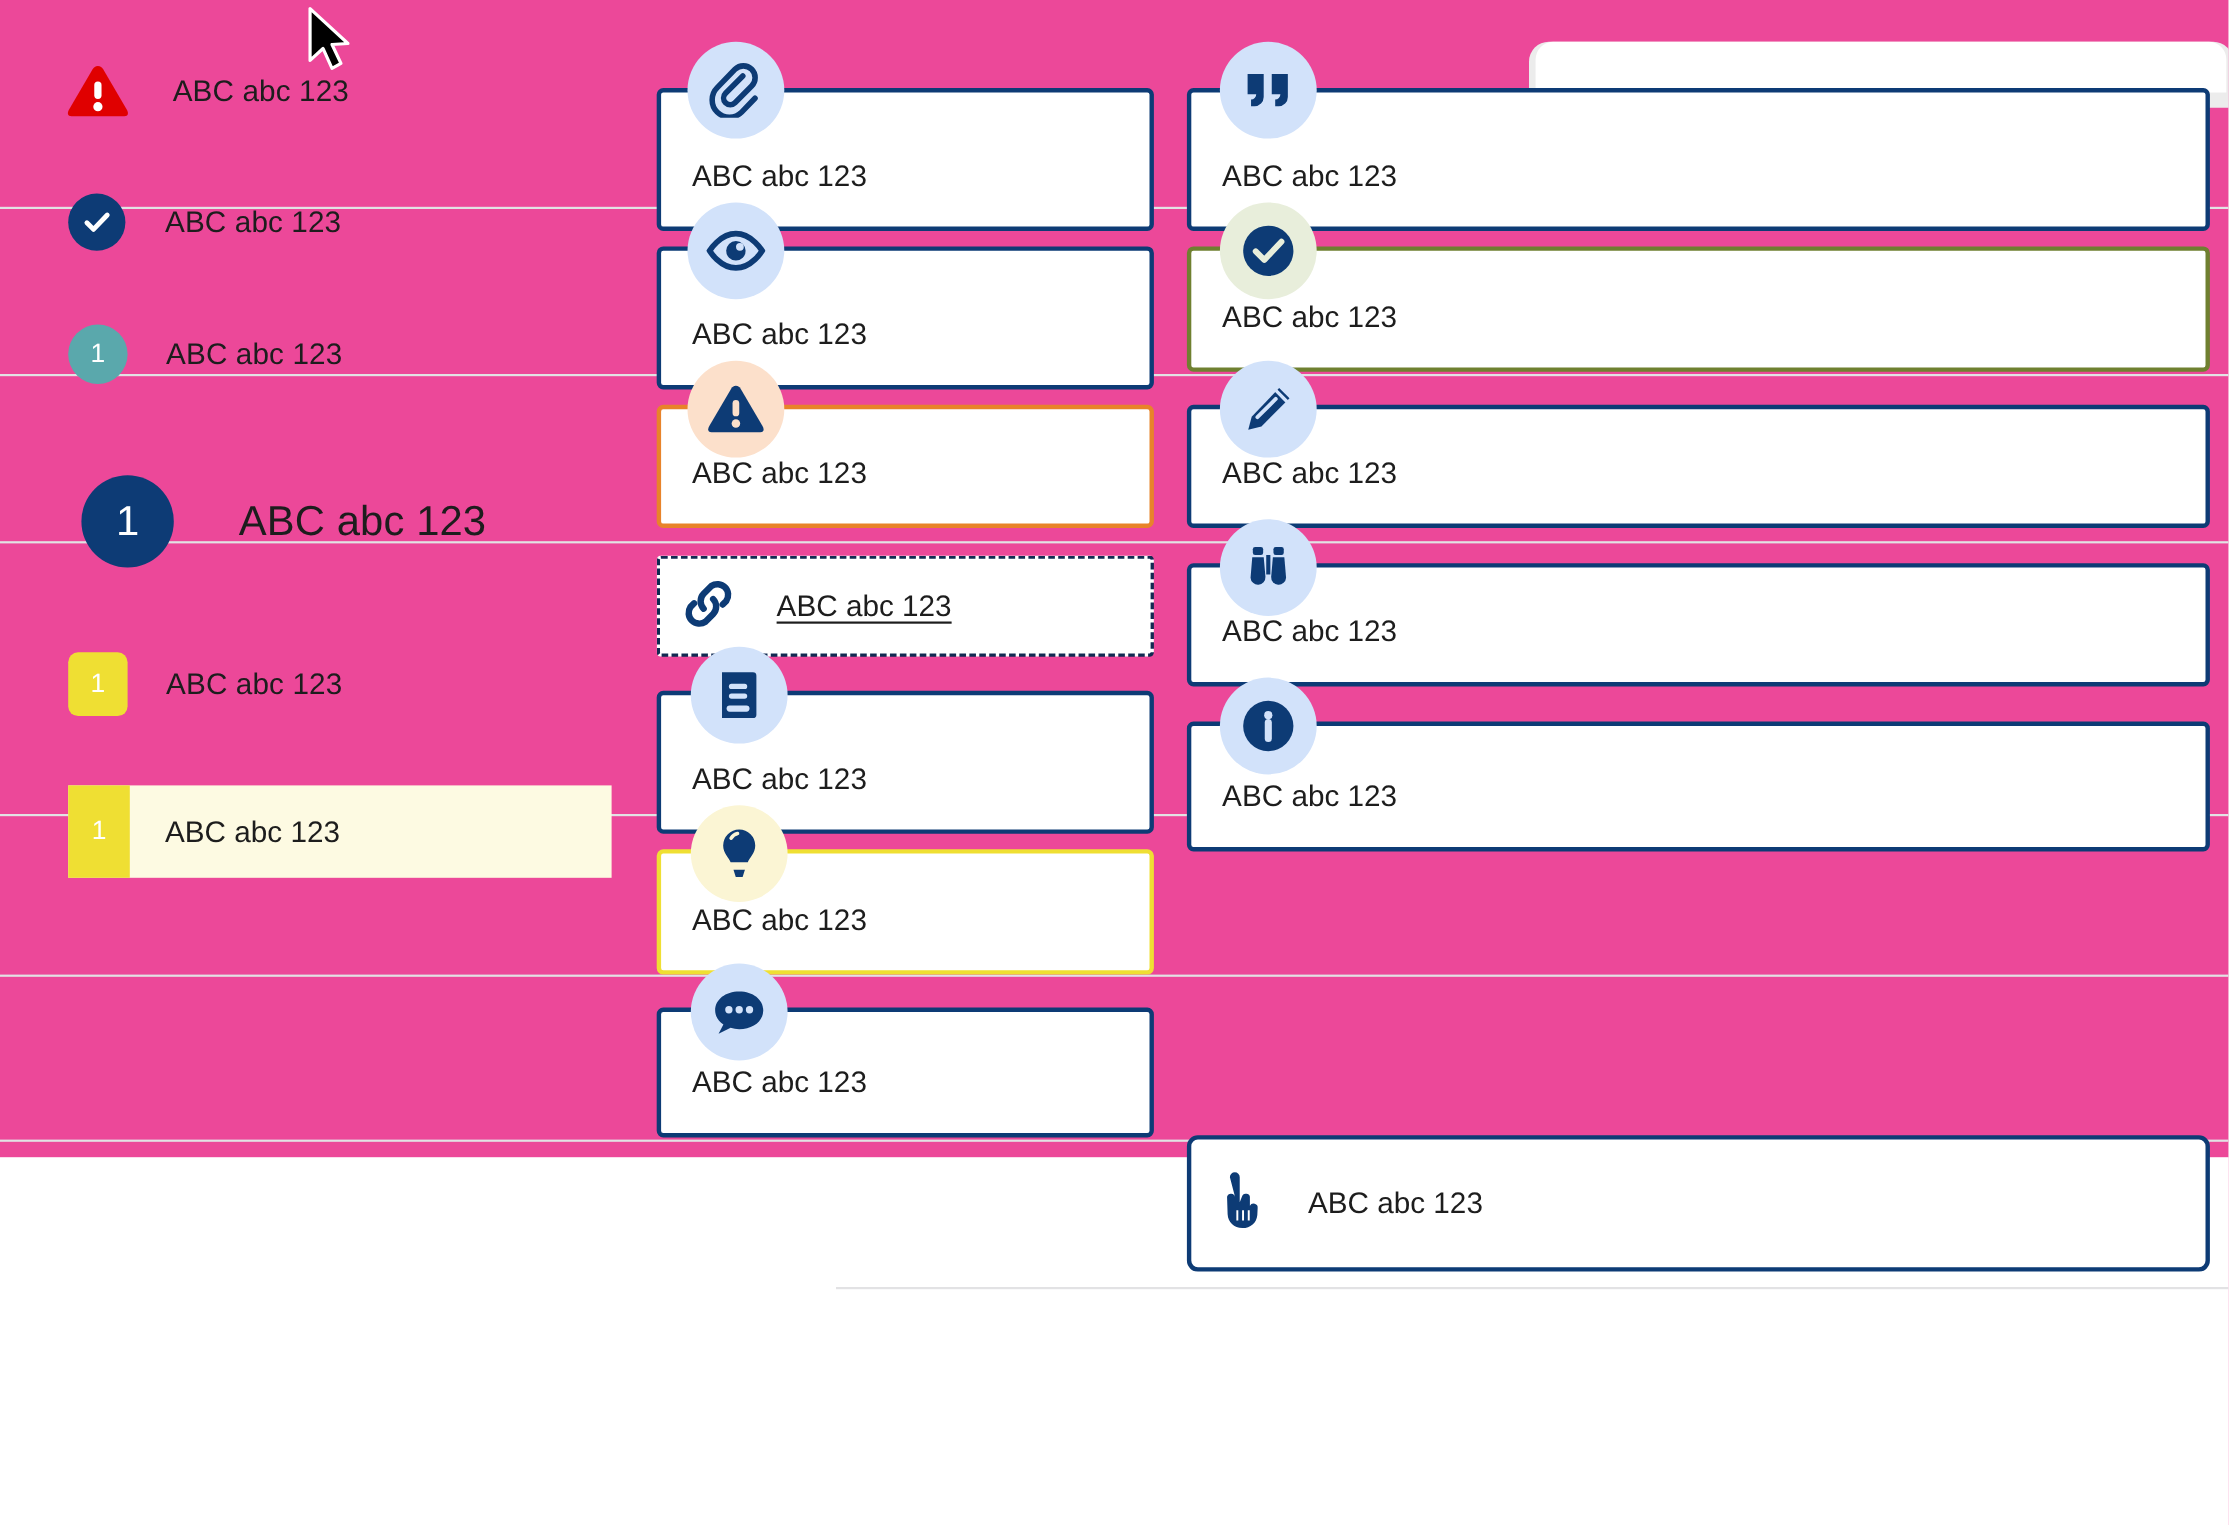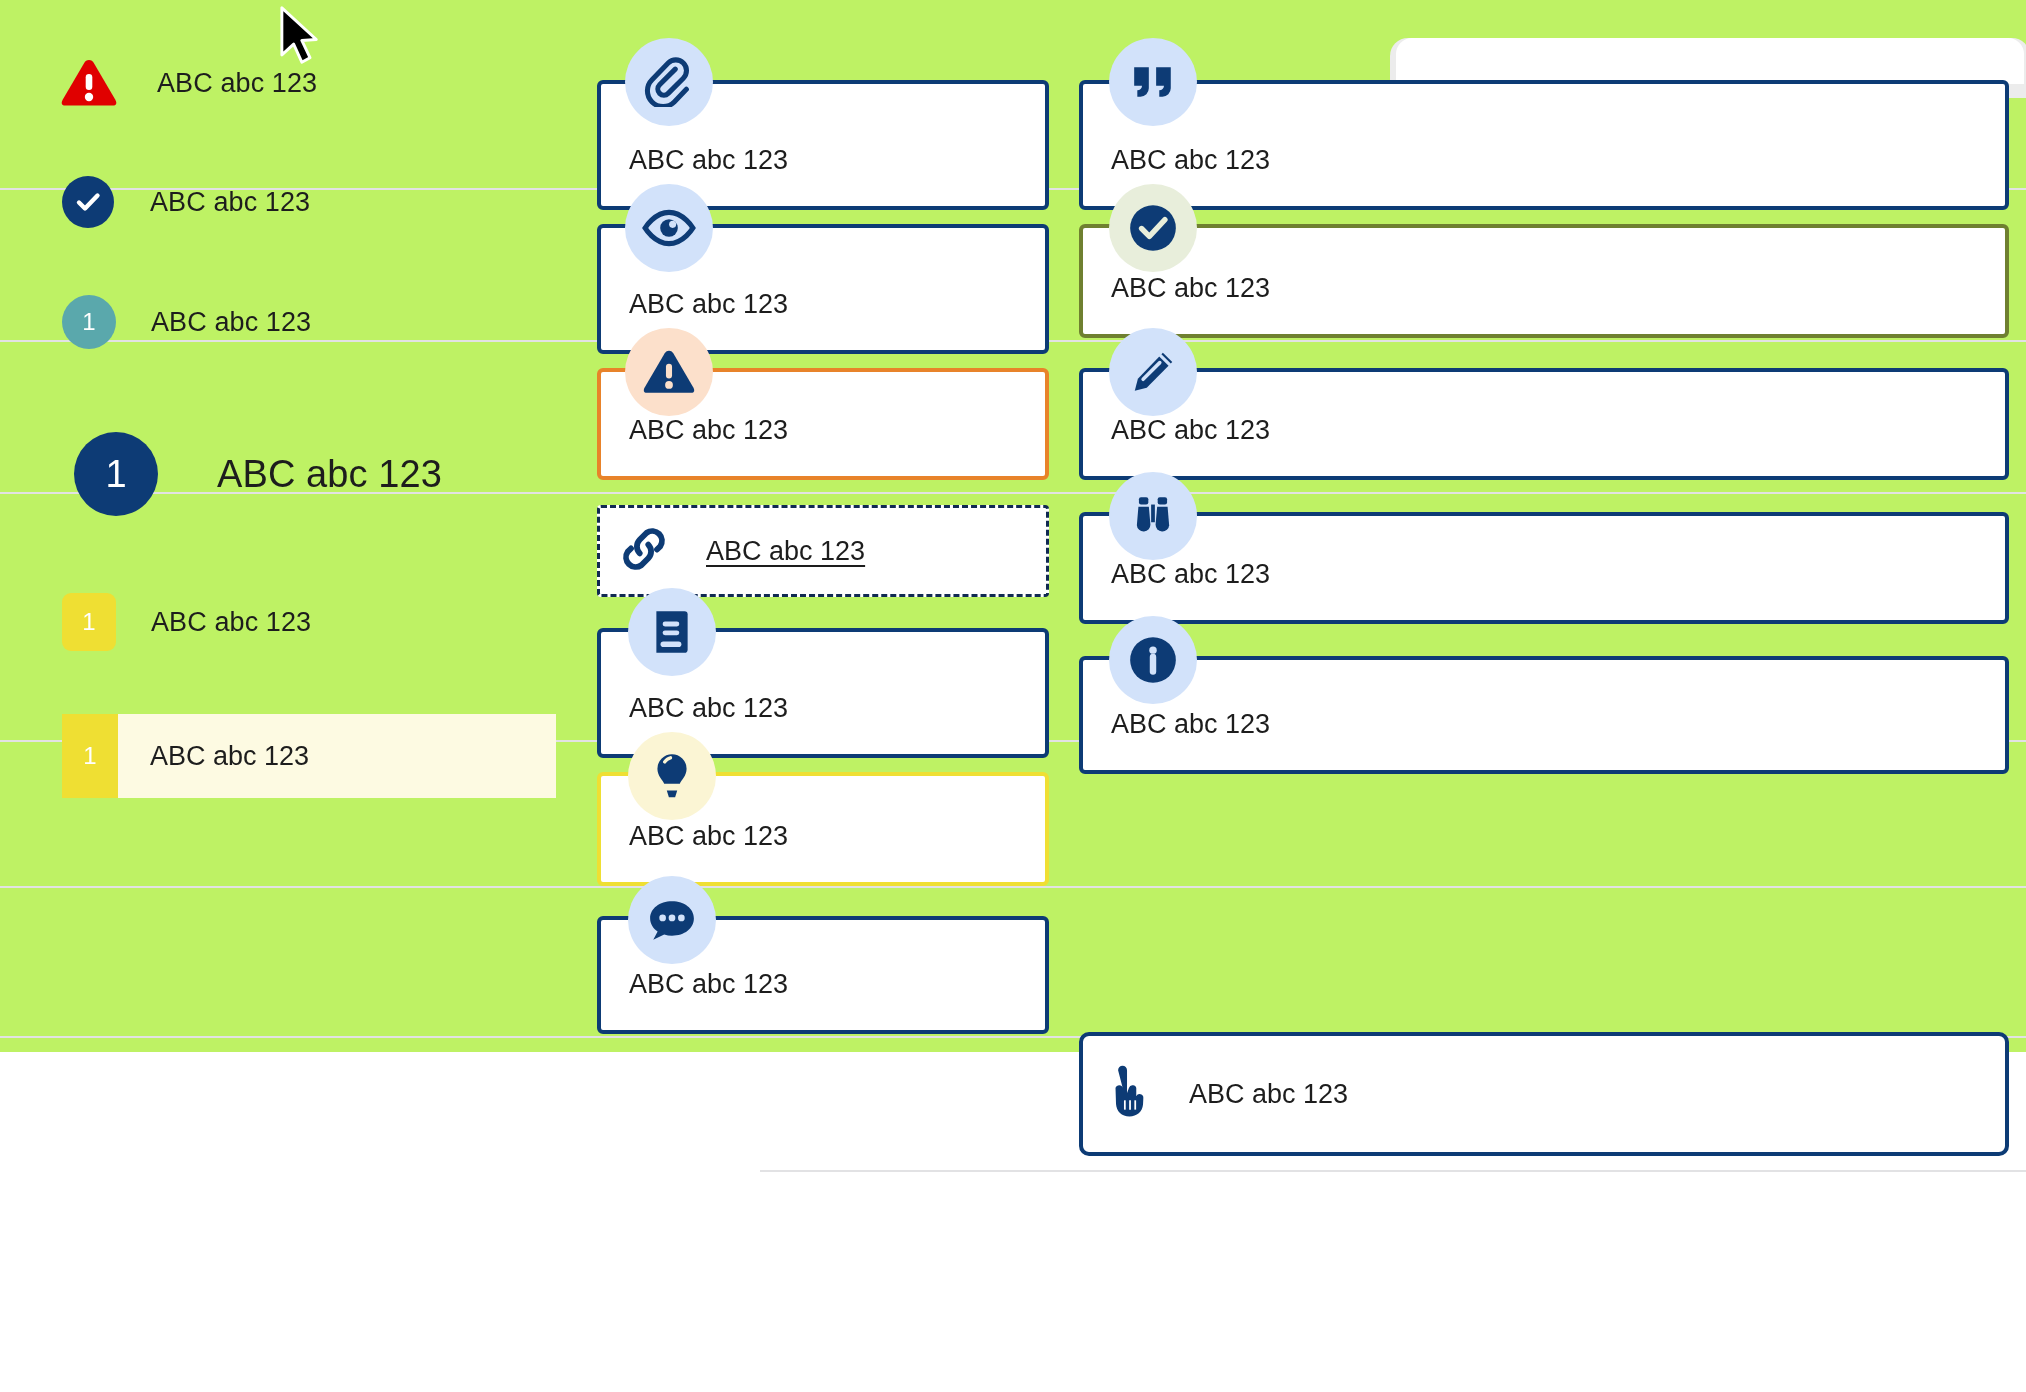--- a/index.html
+++ b/index.html
@@ -9,21 +9,21 @@
     height: 1392px;
     background: #ffffff;
     font-family: "Liberation Sans", sans-serif;
     overflow: hidden;
   }
 
   #stage {
     position: relative;
     width: 2026px;
     height: 1052px;
-    background: #bef264;
+    background: #ec4899;
   }
 
   
   .ghost-panel {
     position: absolute;
     left: 1390px;
     top: 38px;
     width: 640px;
     height: 60px;
     background: #ececec;

